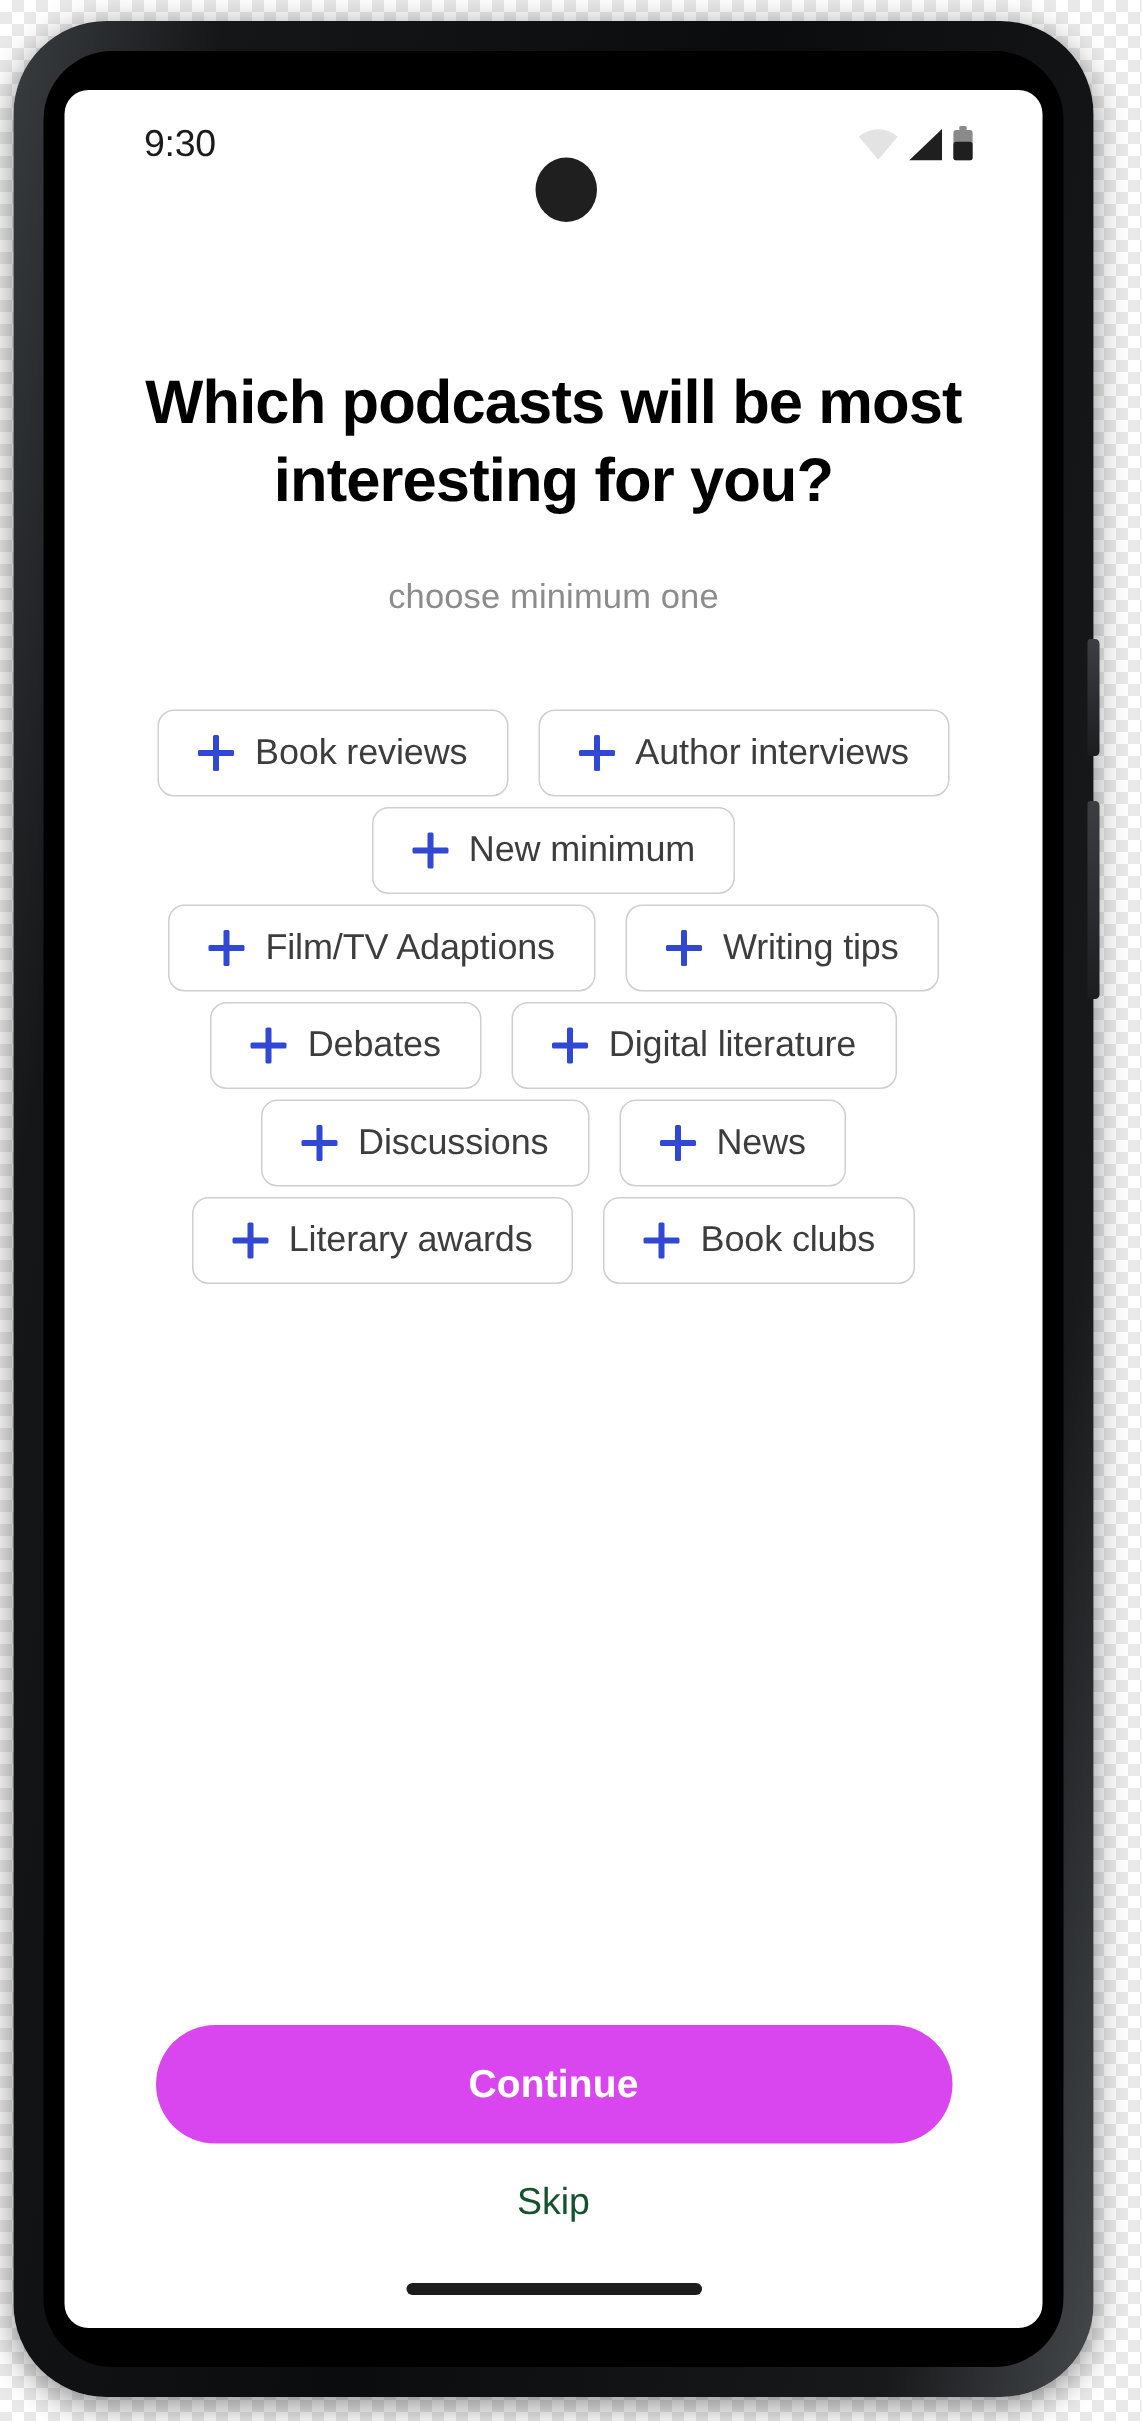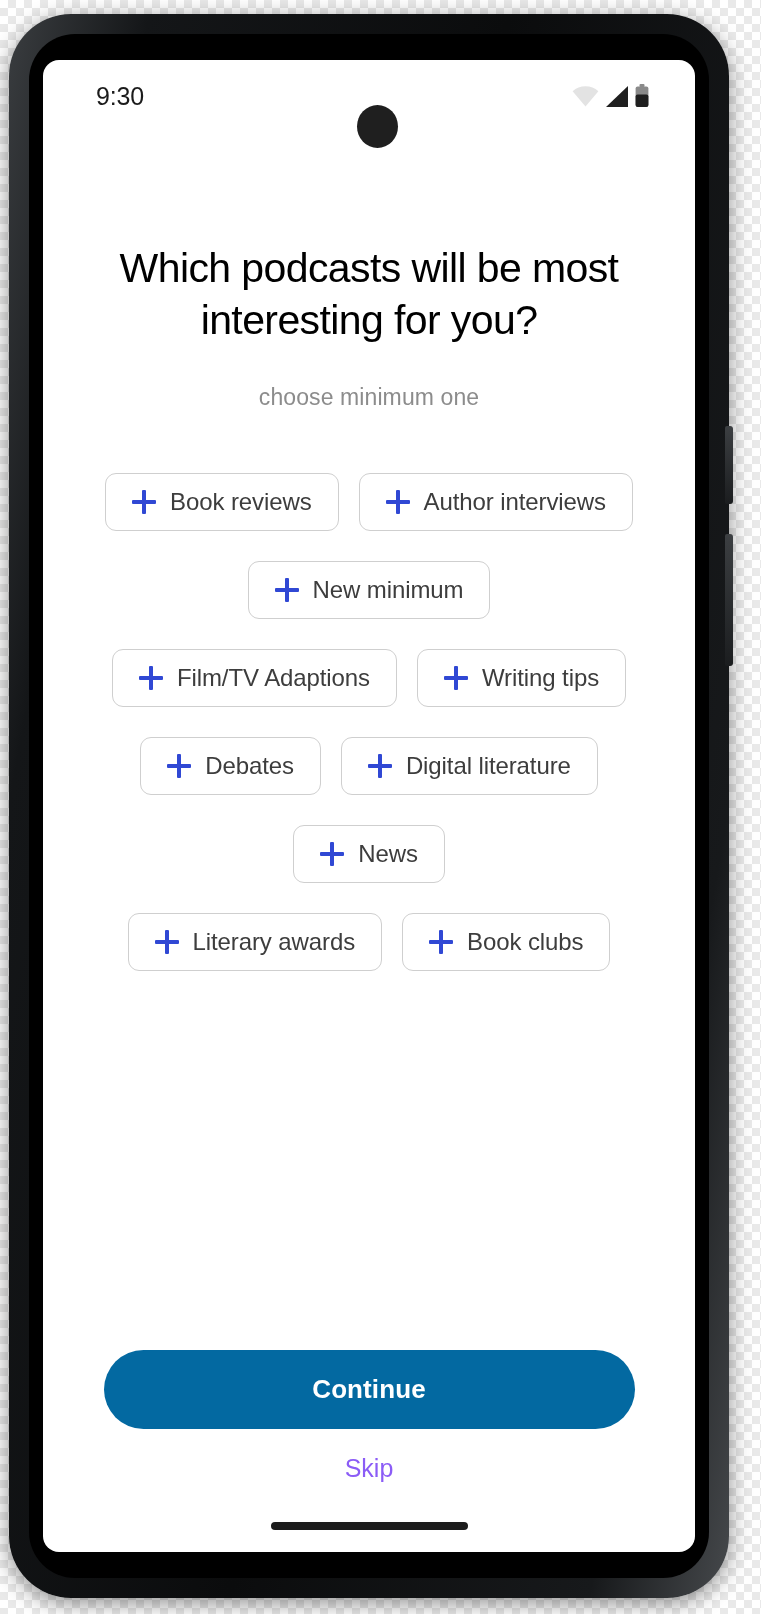--- a/index.html
+++ b/index.html
@@ -115,41 +115,41 @@
     width: 652px;
     height: 1418px;
   }
 
   .headline {
     margin: 0;
     padding: 108px 32px 0 32px;
     text-align: center;
     font-size: 41px;
     line-height: 52px;
-    font-weight: 400;
+    font-weight: 700;
     color: #000000;
     letter-spacing: -0.6px;
   }
   .subtitle {
     margin: 16px;
     padding: 22px 20px 0 20px;
     text-align: center;
     font-size: 23px;
     font-weight: 400;
     color: #8c8c8c;
     letter-spacing: 0.1px;
   }
 
   
   .chips {
     padding: 46px 28px 0 28px;
     display: flex;
     flex-wrap: wrap;
     justify-content: center;
-    gap: 30px 20px;
+    gap: 7px 20px;
   }
   .chip-row {
     width: 100%;
     display: flex;
     justify-content: center;
     gap: 20px;
   }
   .chip {
     display: inline-flex;
     align-items: center;
@@ -199,37 +199,37 @@
     width: 652px;
     padding-bottom: 22px;
   }
   .continue-btn {
     display: block;
     margin: 4px auto;
     width: 531px;
     height: 79px;
     border: none;
     border-radius: 40px;
-    background: #0369a1;
+    background: #d946ef;
     color: #ffffff;
     font-family: "Liberation Sans", sans-serif;
     font-size: 26px;
     font-weight: 700;
     letter-spacing: 0.1px;
     cursor: pointer;
   }
   .skip-btn {
     display: block;
     margin: 24px auto 0 auto;
     background: none;
     border: none;
     font-family: "Liberation Sans", sans-serif;
     font-size: 25px;
     font-weight: 400;
-    color: #8b5cf6;
+    color: #14532d;
     cursor: pointer;
   }
   .nav-pill {
     width: 197px;
     height: 8px;
     border-radius: 4px;
     background: #1c1c1c;
     margin: 38px auto 0 auto;
   }
 </style>
@@ -307,20 +307,24 @@
           </button>
           <button class="chip">
             <span class="chip-plus"></span>
             <span class="chip-label">Digital literature</span>
           </button>
         </div>
 
         <div class="chip-row">
           <button class="chip">
             <span class="chip-plus"></span>
+            <span class="chip-label">Discussions</span>
+          </button>
+          <button class="chip">
+            <span class="chip-plus"></span>
             <span class="chip-label">News</span>
           </button>
         </div>
 
         <div class="chip-row">
           <button class="chip">
             <span class="chip-plus"></span>
             <span class="chip-label">Literary awards</span>
           </button>
           <button class="chip">

